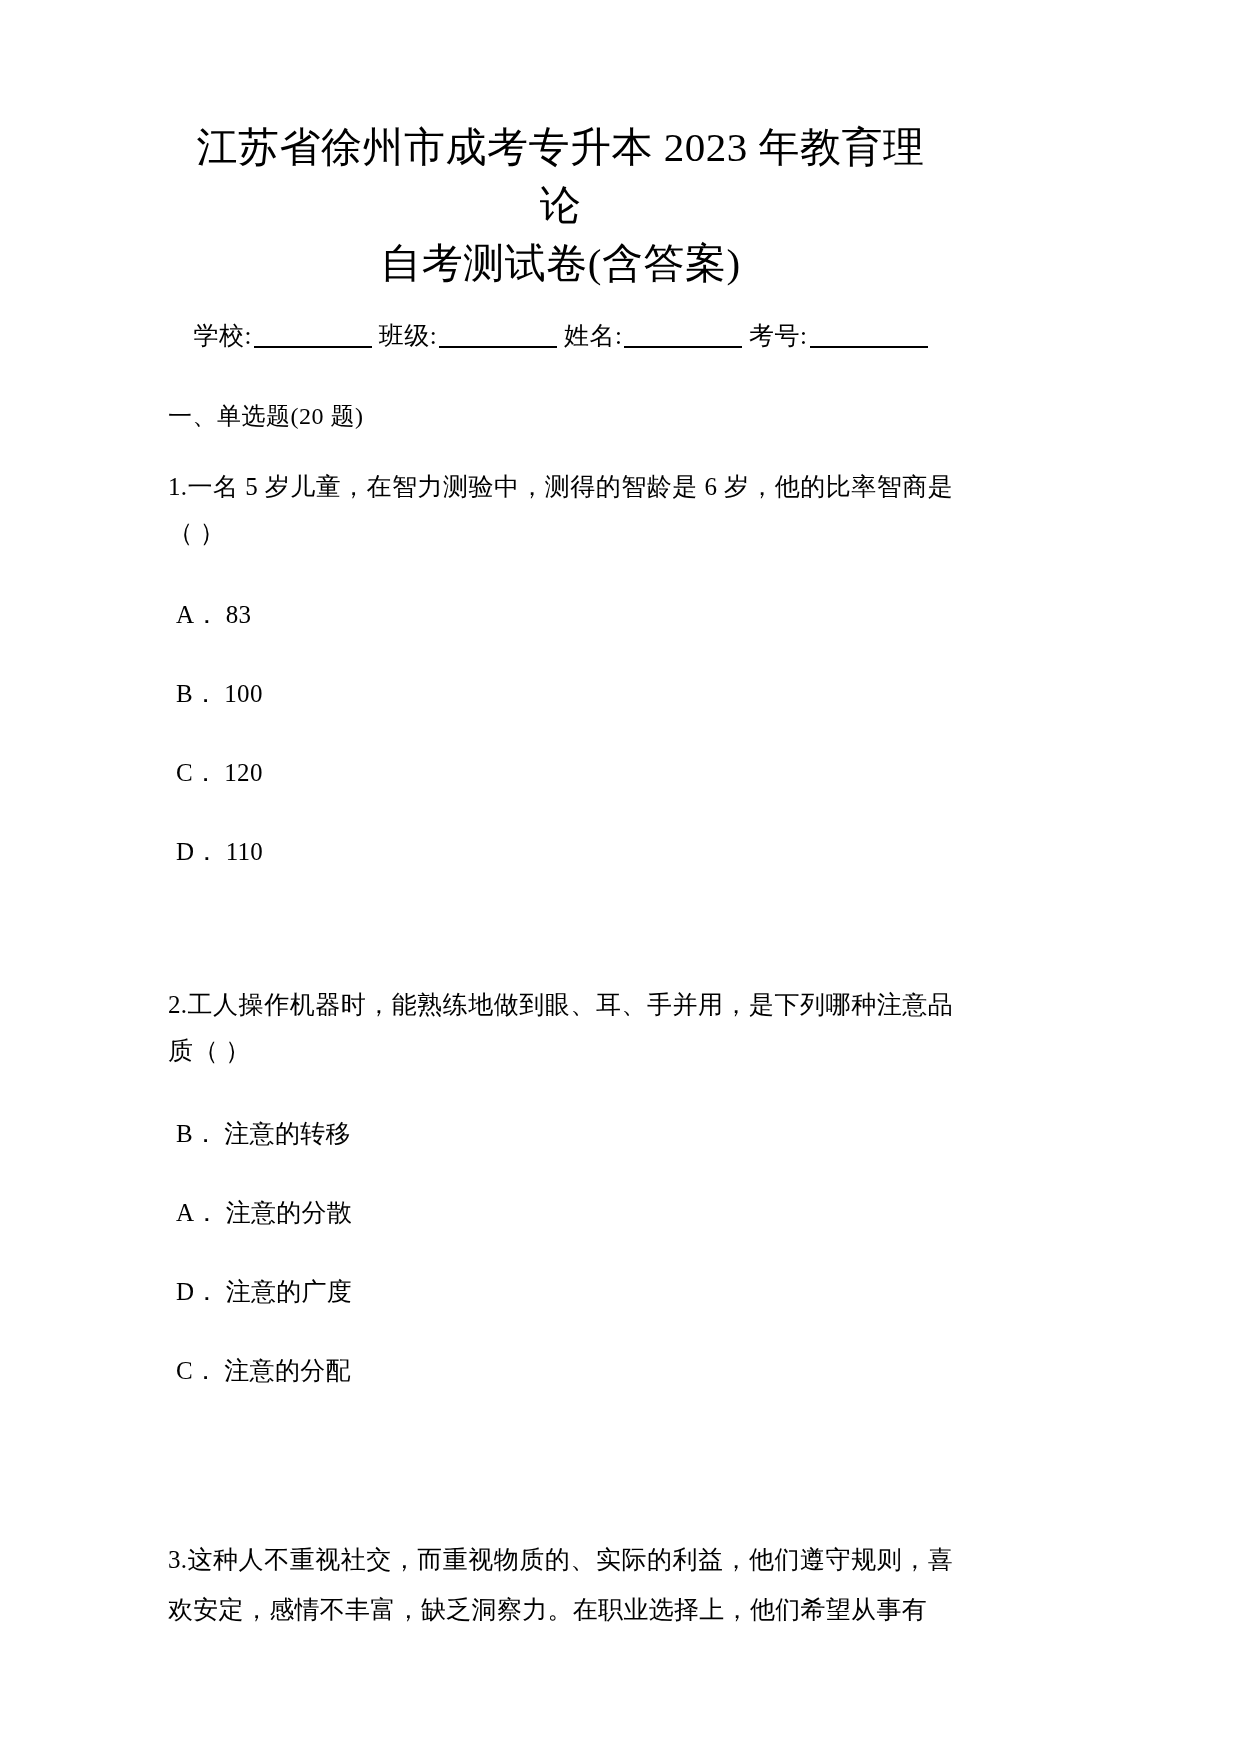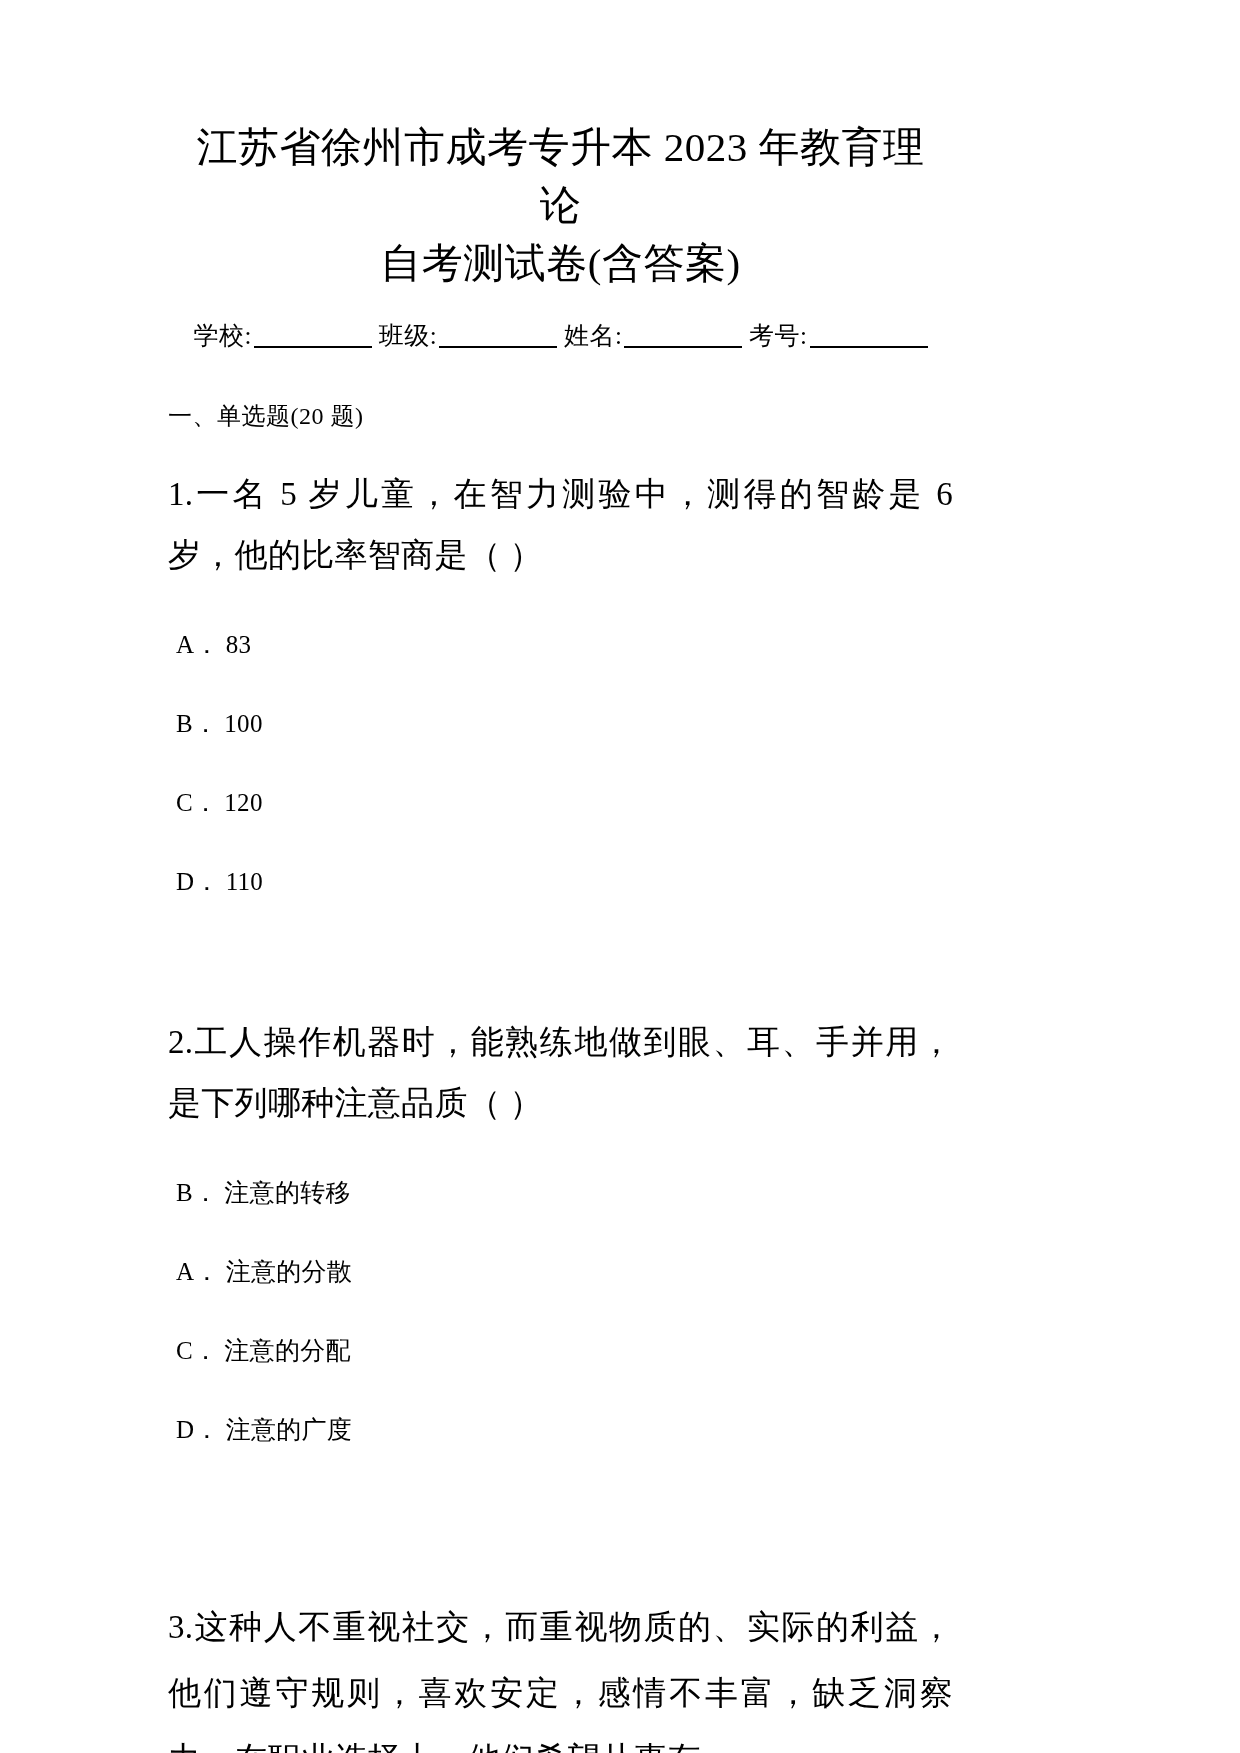--- a/index.html
+++ b/index.html
@@ -57,21 +57,21 @@
   }
   .section-head {
     margin-top: 48px;
     font-size: 24px;
     letter-spacing: 0.5px;
   }
   .question {
     margin-top: 32px;
   }
   .q-stem {
-    font-size: 33px;
+    font-size: 25px;
     line-height: 1.85;
     letter-spacing: 0.3px;
     text-align: justify;
   }
   .q-options {
     margin-top: 14px;
   }
   .opt {
     font-size: 25px;
     line-height: 1.6;
@@ -121,22 +121,22 @@
     </div>
   </div>
 
   <div class="gap-lg"></div>
 
   <div class="question">
     <div class="q-stem">2.工人操作机器时，能熟练地做到眼、耳、手并用，是下列哪种注意品质（    ）</div>
     <div class="q-options">
       <div class="opt"><span class="optlabel">B．</span><span>注意的转移</span></div>
       <div class="opt"><span class="optlabel">A．</span><span>注意的分散</span></div>
+      <div class="opt"><span class="optlabel">D．</span><span>注意的广度</span></div>
       <div class="opt"><span class="optlabel">C．</span><span>注意的分配</span></div>
-      <div class="opt"><span class="optlabel">D．</span><span>注意的广度</span></div>
     </div>
   </div>
 
   <div class="gap-xl"></div>
 
   <div class="question q3">
     <div class="q-stem">3.这种人不重视社交，而重视物质的、实际的利益，他们遵守规则，喜欢安定，感情不丰富，缺乏洞察力。在职业选择上，他们希望从事有</div>
   </div>
 
 </div>

